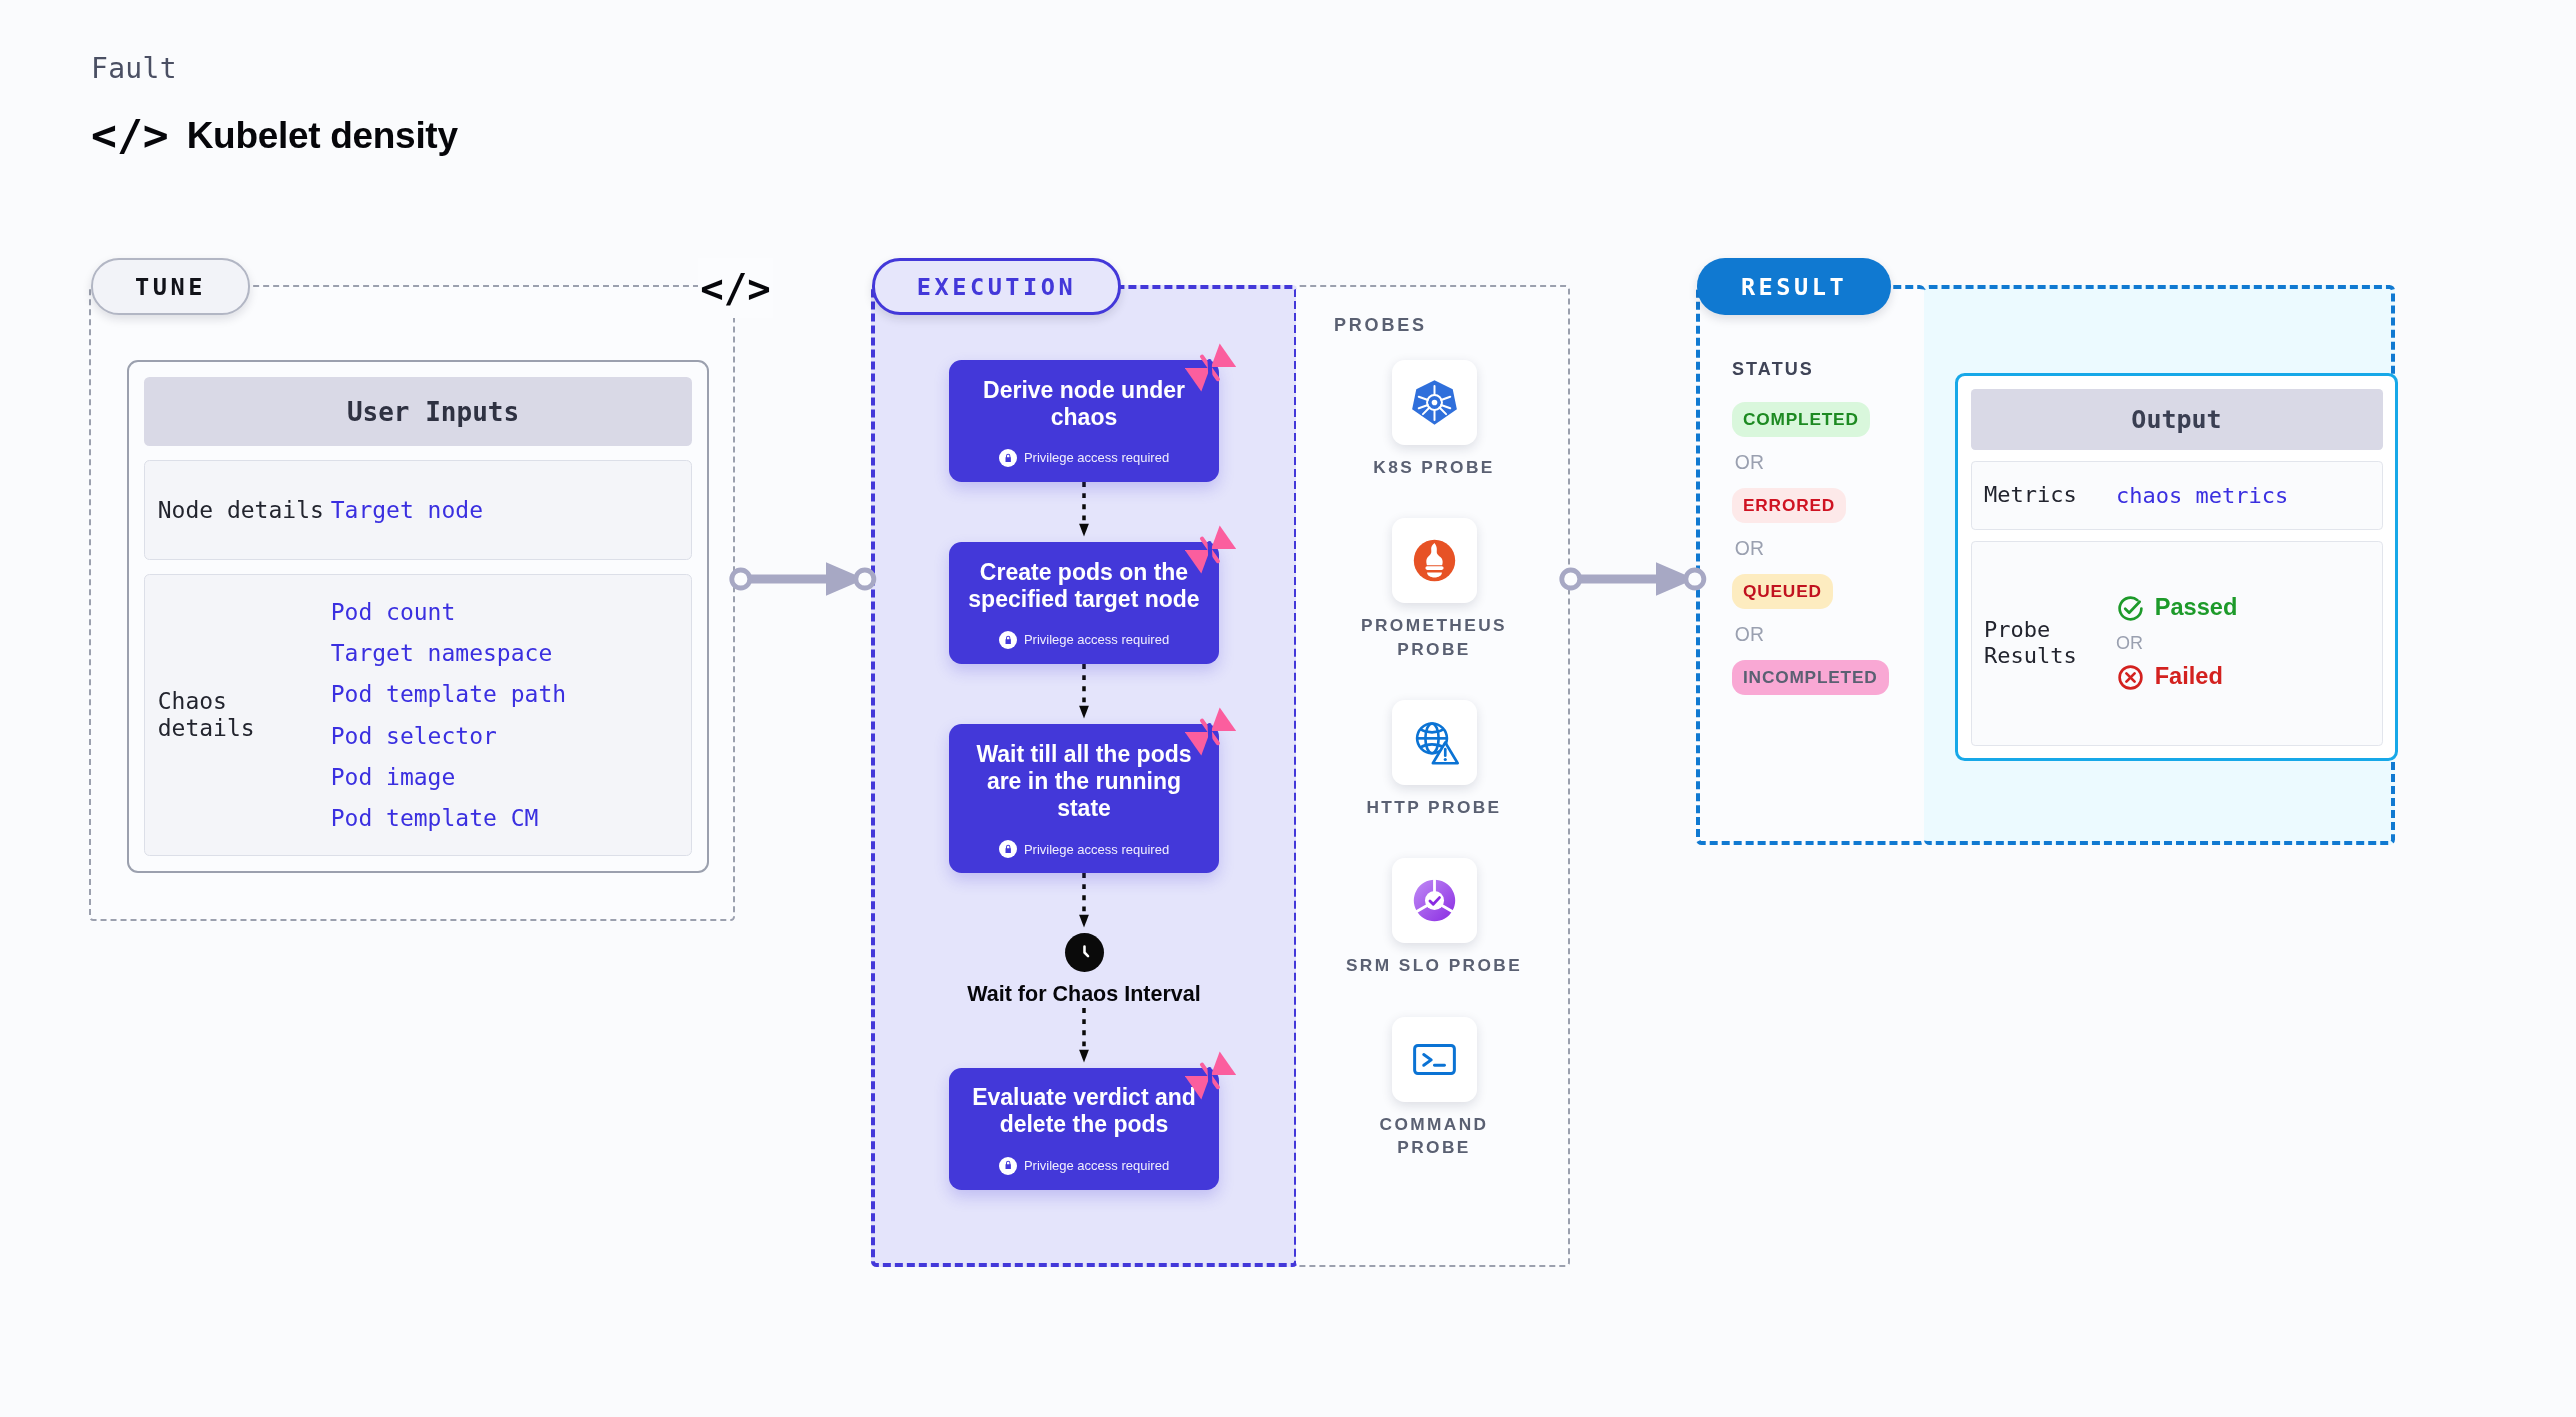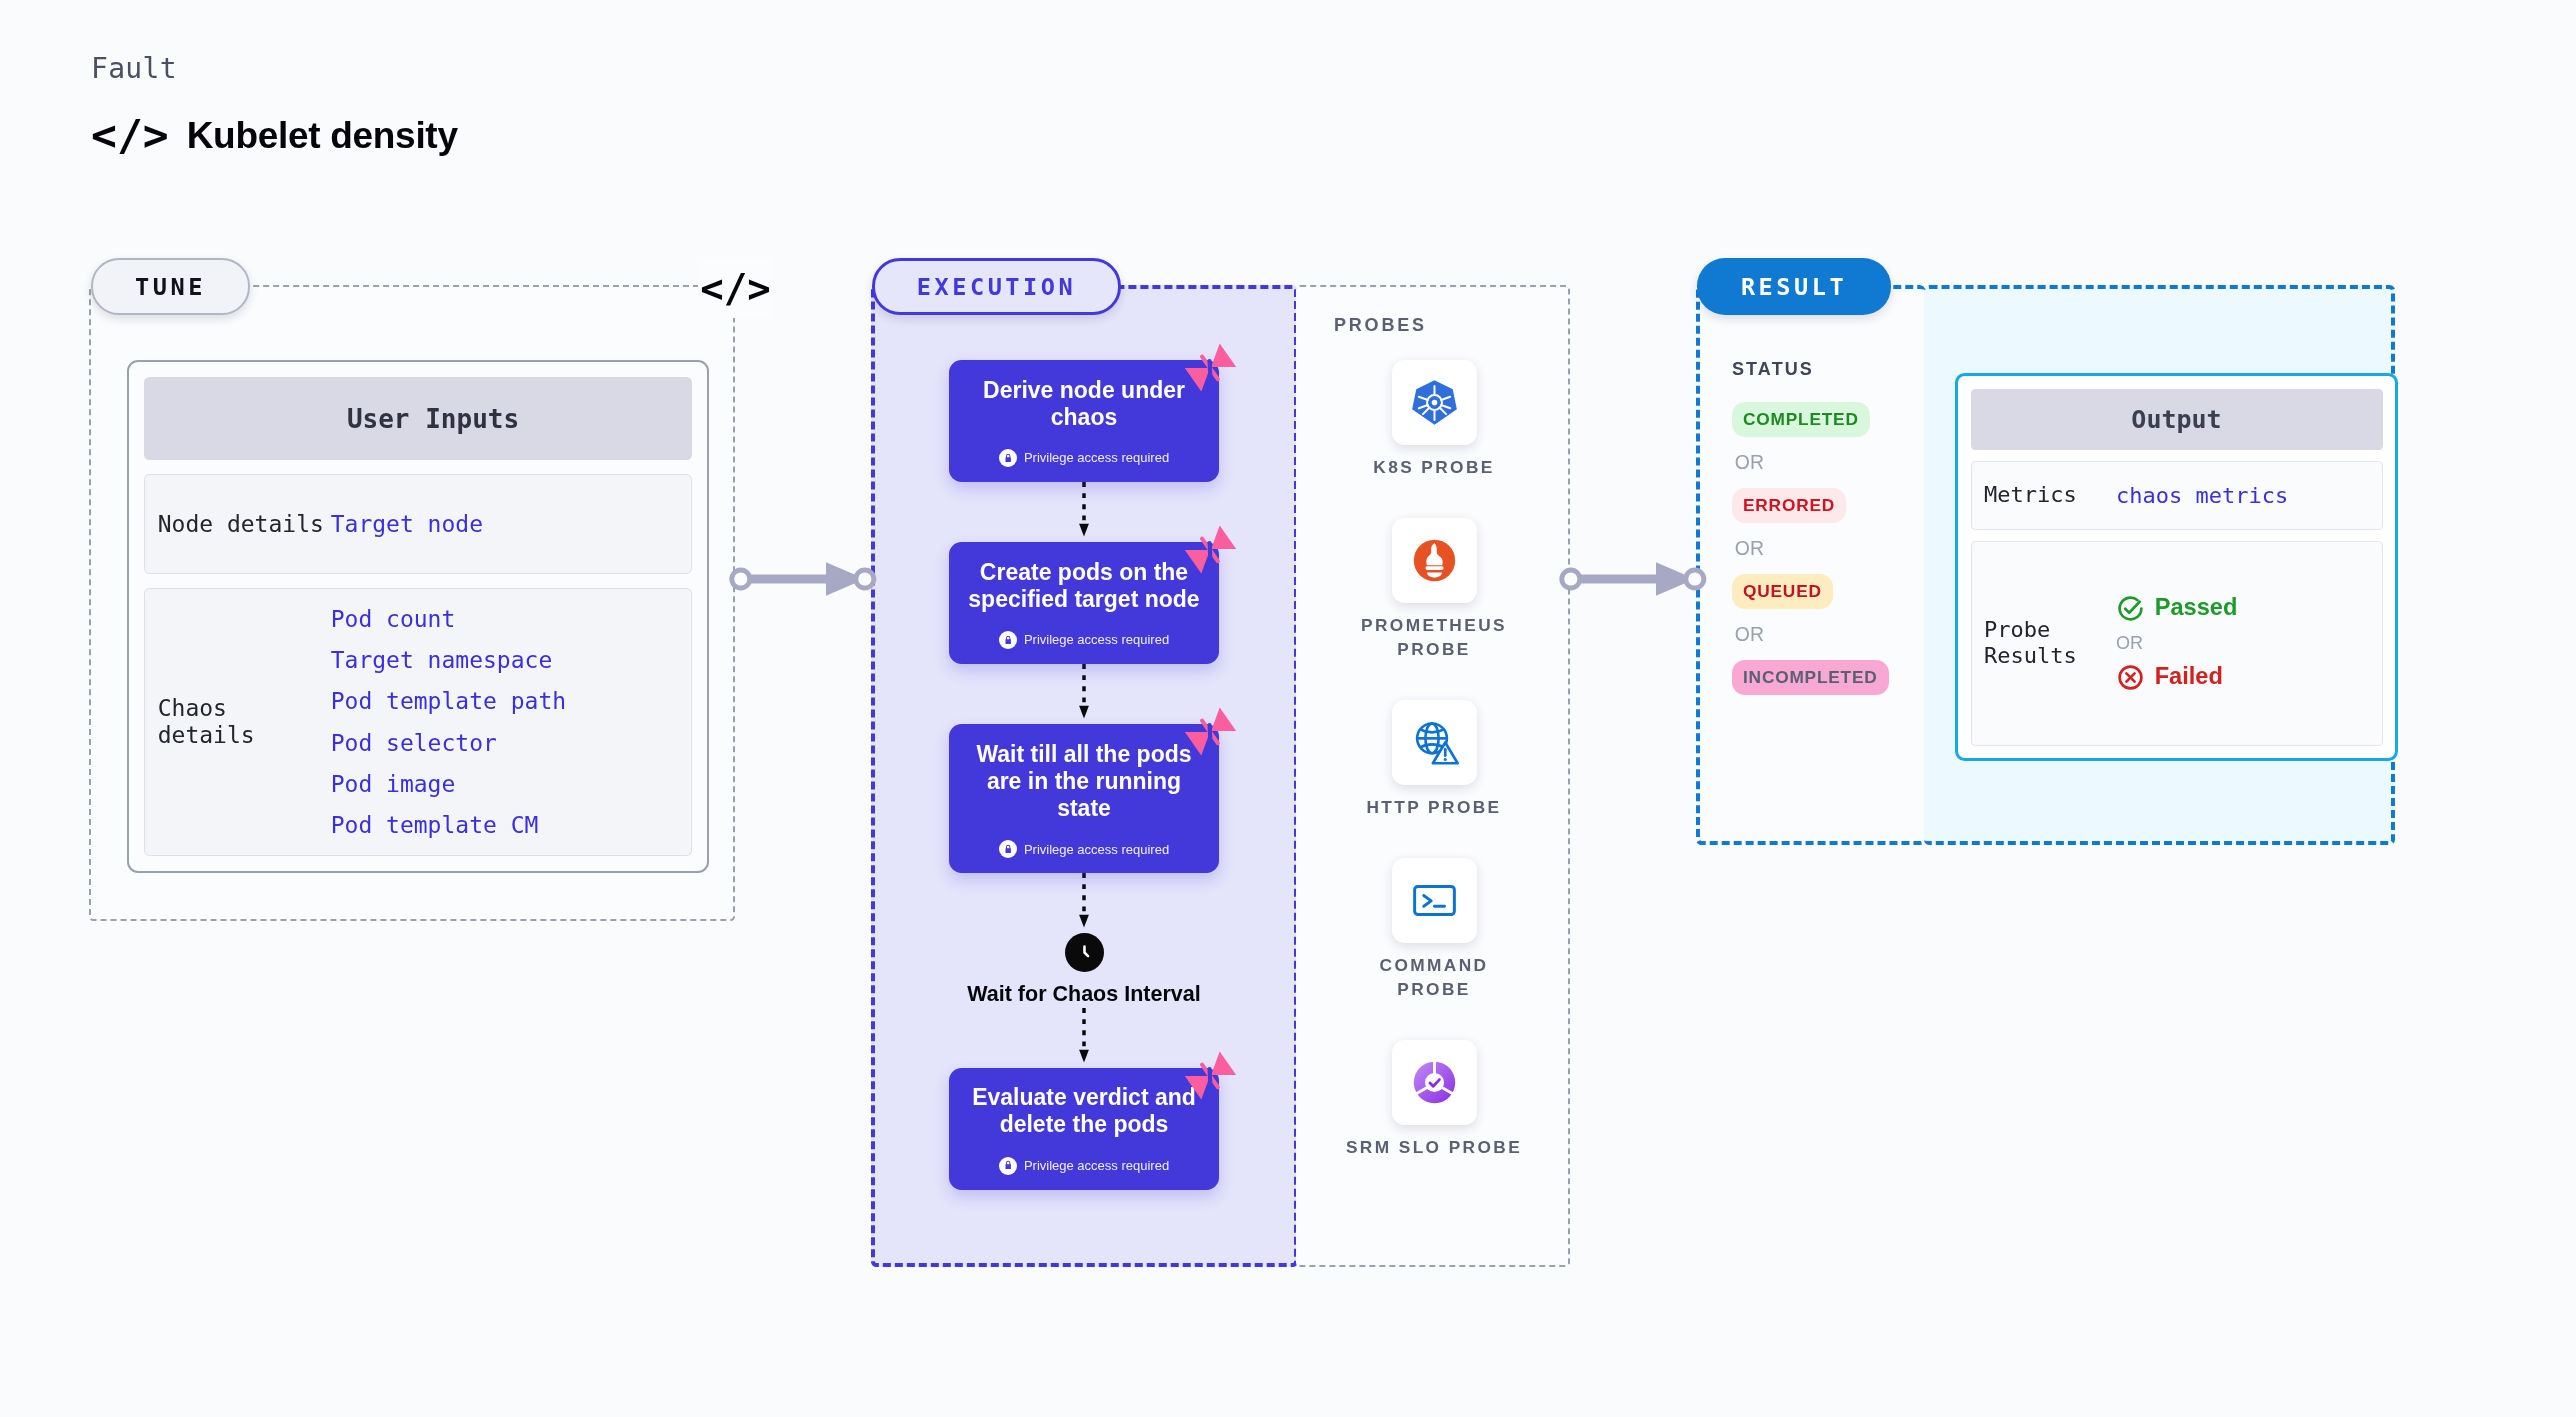--- a/index.html
+++ b/index.html
@@ -78,21 +78,21 @@
     font-family: "DejaVu Sans Mono", monospace; font-size: 39px; font-weight: 700; color: #06060a;
   }
 
   
   .ui-card {
     position: absolute; left: 127px; top: 360px; width: 582px; height: 513px;
     border: 2.1px solid #9ba0ae; border-radius: 11px; background: #fbfcfe;
     padding: 15.2px; display: flex; flex-direction: column; gap: 14px;
   }
   .ui-head {
-    height: 83px; background: #d9d9e6; border-radius: 5.5px;
+    height: 69px; background: #d9d9e6; border-radius: 5.5px;
     display: flex; align-items: center; justify-content: center;
     font-family: "DejaVu Sans Mono", monospace; font-size: 26px; font-weight: 700; color: #2f3242; padding-left: 30px;
   }
   .ui-sec {
     background: #f4f5f9; border: 1.4px solid #dcdfe8; border-radius: 5.5px;
     display: flex; align-items: center; padding: 16.6px 12.5px;
   }
   .ui-sec-a { height: 100px; }
   .ui-sec-b { flex: 1; }
   .ui-label {
@@ -416,48 +416,48 @@
           <line x1="45" y1="40" x2="45" y2="48" stroke="#0b73d4" stroke-width="3.2" stroke-linecap="round"></line>
           <circle cx="45" cy="52.5" r="1.9" fill="#0b73d4"></circle>
         </svg>
       </div>
       <div class="probe-label">HTTP PROBE</div>
     </div>
 
     <div class="probe">
       <div class="probe-tile">
         <svg viewBox="0 0 64 64">
-          <rect x="8" y="15" width="48" height="34" rx="4" fill="none" stroke="#0b73d4" stroke-width="3.6"></rect>
-          <polyline points="19,26 28,32.5 19,39" fill="none" stroke="#0b73d4" stroke-width="3.6" stroke-linecap="round" stroke-linejoin="round"></polyline>
-          <line x1="32" y1="39" x2="44" y2="39" stroke="#0b73d4" stroke-width="3.6" stroke-linecap="round"></line>
-        </svg>
-      </div>
-      <div class="probe-label">COMMAND PROBE</div>
-    </div>
-
-    <div class="probe">
-      <div class="probe-tile">
-        <svg viewBox="0 0 64 64">
           <defs>
             <linearGradient id="sloGrad" x1="0" y1="0" x2="1" y2="1">
               <stop offset="0%" stop-color="#c08cf5"></stop>
                 <stop offset="100%" stop-color="#8a2be2"></stop>
             </linearGradient>
           </defs>
           <path d="M32 7a25 25 0 1 1-.01 0z" fill="url(#sloGrad)"></path>
           <circle cx="32" cy="32" r="11.5" fill="#fff"></circle>
           <g stroke="#fff" stroke-width="3.4" stroke-linecap="round">
             <line x1="32" y1="7" x2="32" y2="21"></line>
             <line x1="11" y1="45" x2="23" y2="38"></line>
             <line x1="53" y1="45" x2="41" y2="38"></line>
           </g>
           <polyline points="26.5,32.5 30.5,36.5 38,28.5" fill="none" stroke="#8a2be2" stroke-width="3.4" stroke-linecap="round" stroke-linejoin="round"></polyline>
         </svg>
       </div>
       <div class="probe-label">SRM SLO PROBE</div>
+    </div>
+
+    <div class="probe">
+      <div class="probe-tile">
+        <svg viewBox="0 0 64 64">
+          <rect x="8" y="15" width="48" height="34" rx="4" fill="none" stroke="#0b73d4" stroke-width="3.6"></rect>
+          <polyline points="19,26 28,32.5 19,39" fill="none" stroke="#0b73d4" stroke-width="3.6" stroke-linecap="round" stroke-linejoin="round"></polyline>
+          <line x1="32" y1="39" x2="44" y2="39" stroke="#0b73d4" stroke-width="3.6" stroke-linecap="round"></line>
+        </svg>
+      </div>
+      <div class="probe-label">COMMAND PROBE</div>
     </div>
 
   </div>
 
   <div class="status-head">STATUS</div>
   <div class="status-list">
     <div><span class="sbadge" style="color:#1d8a22;background:#d9f7dc">COMPLETED</span></div>
     <div class="sor">OR</div>
     <div><span class="sbadge" style="color:#cf1322;background:#fde9e9">ERRORED</span></div>
     <div class="sor">OR</div>

